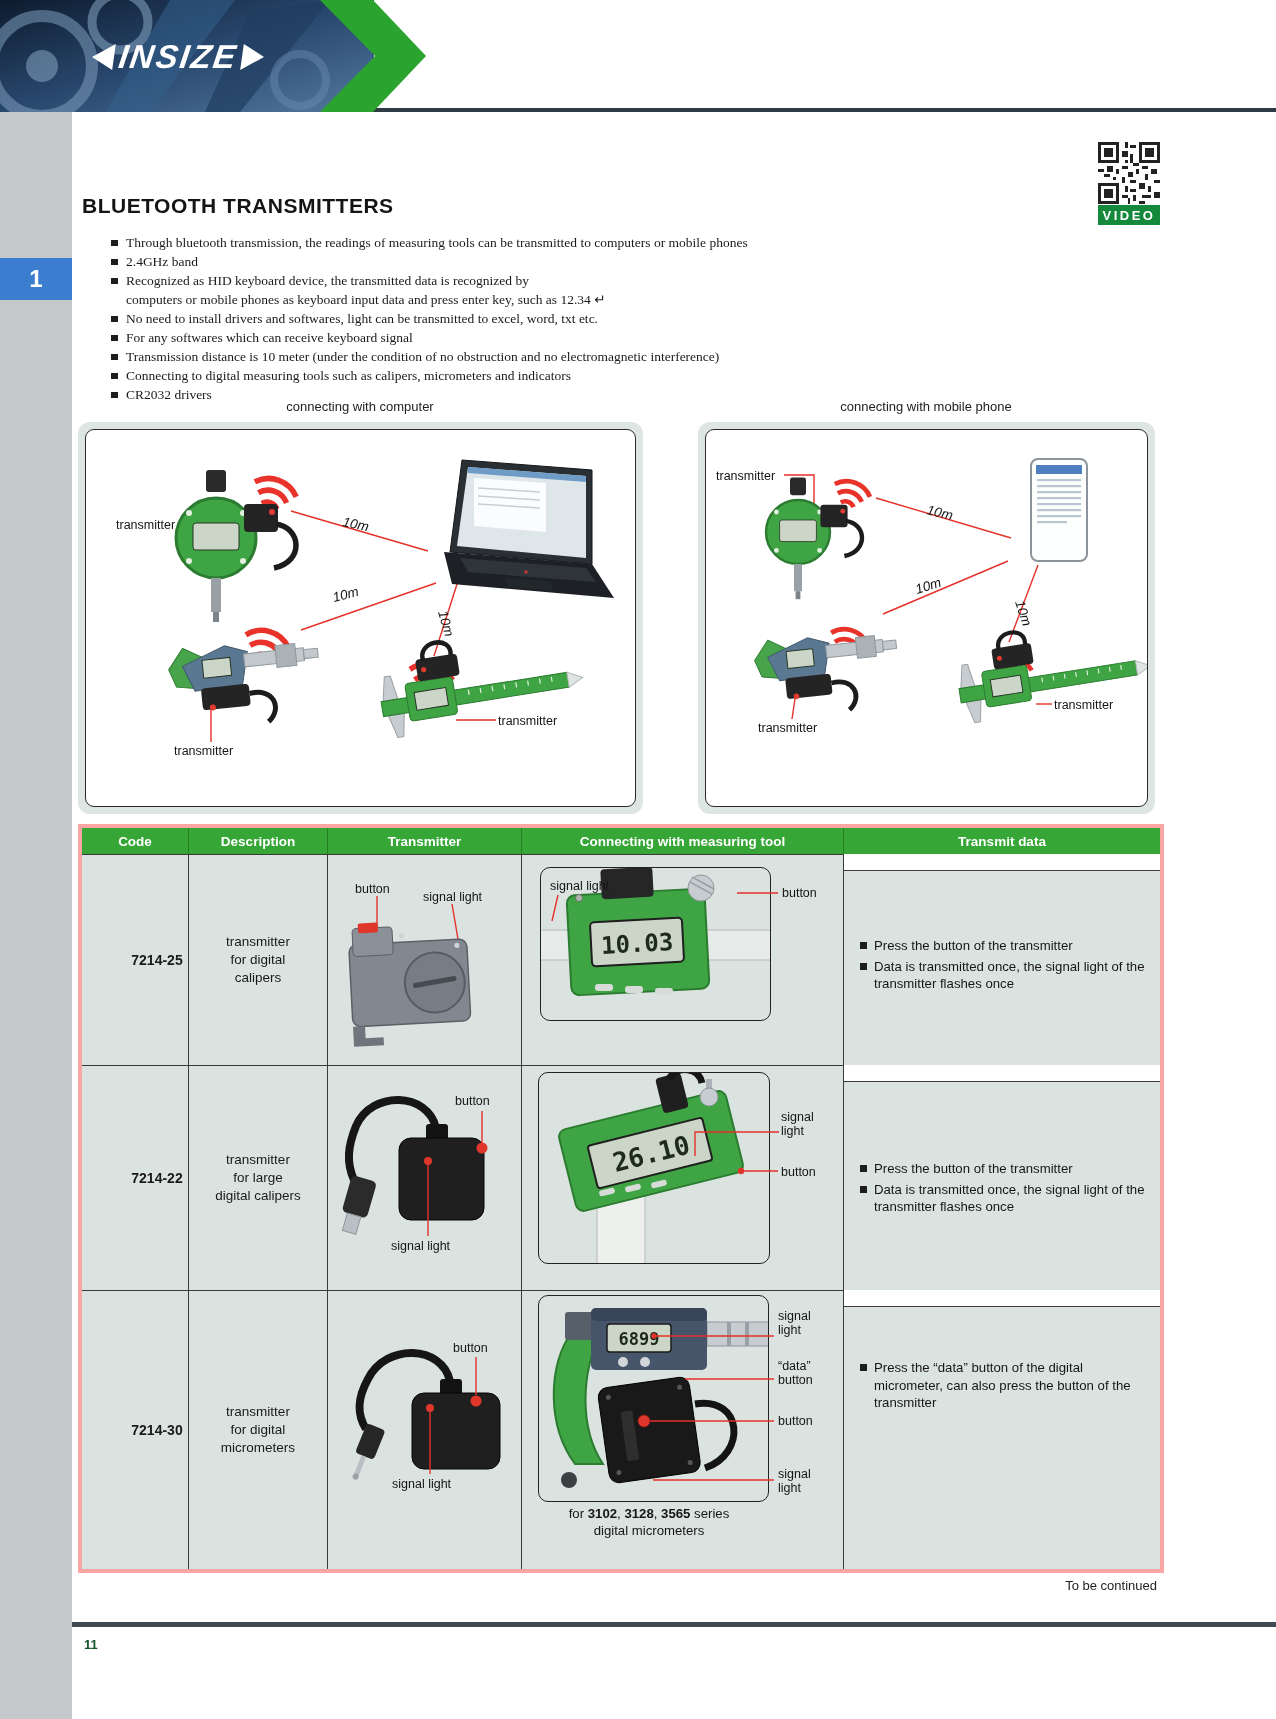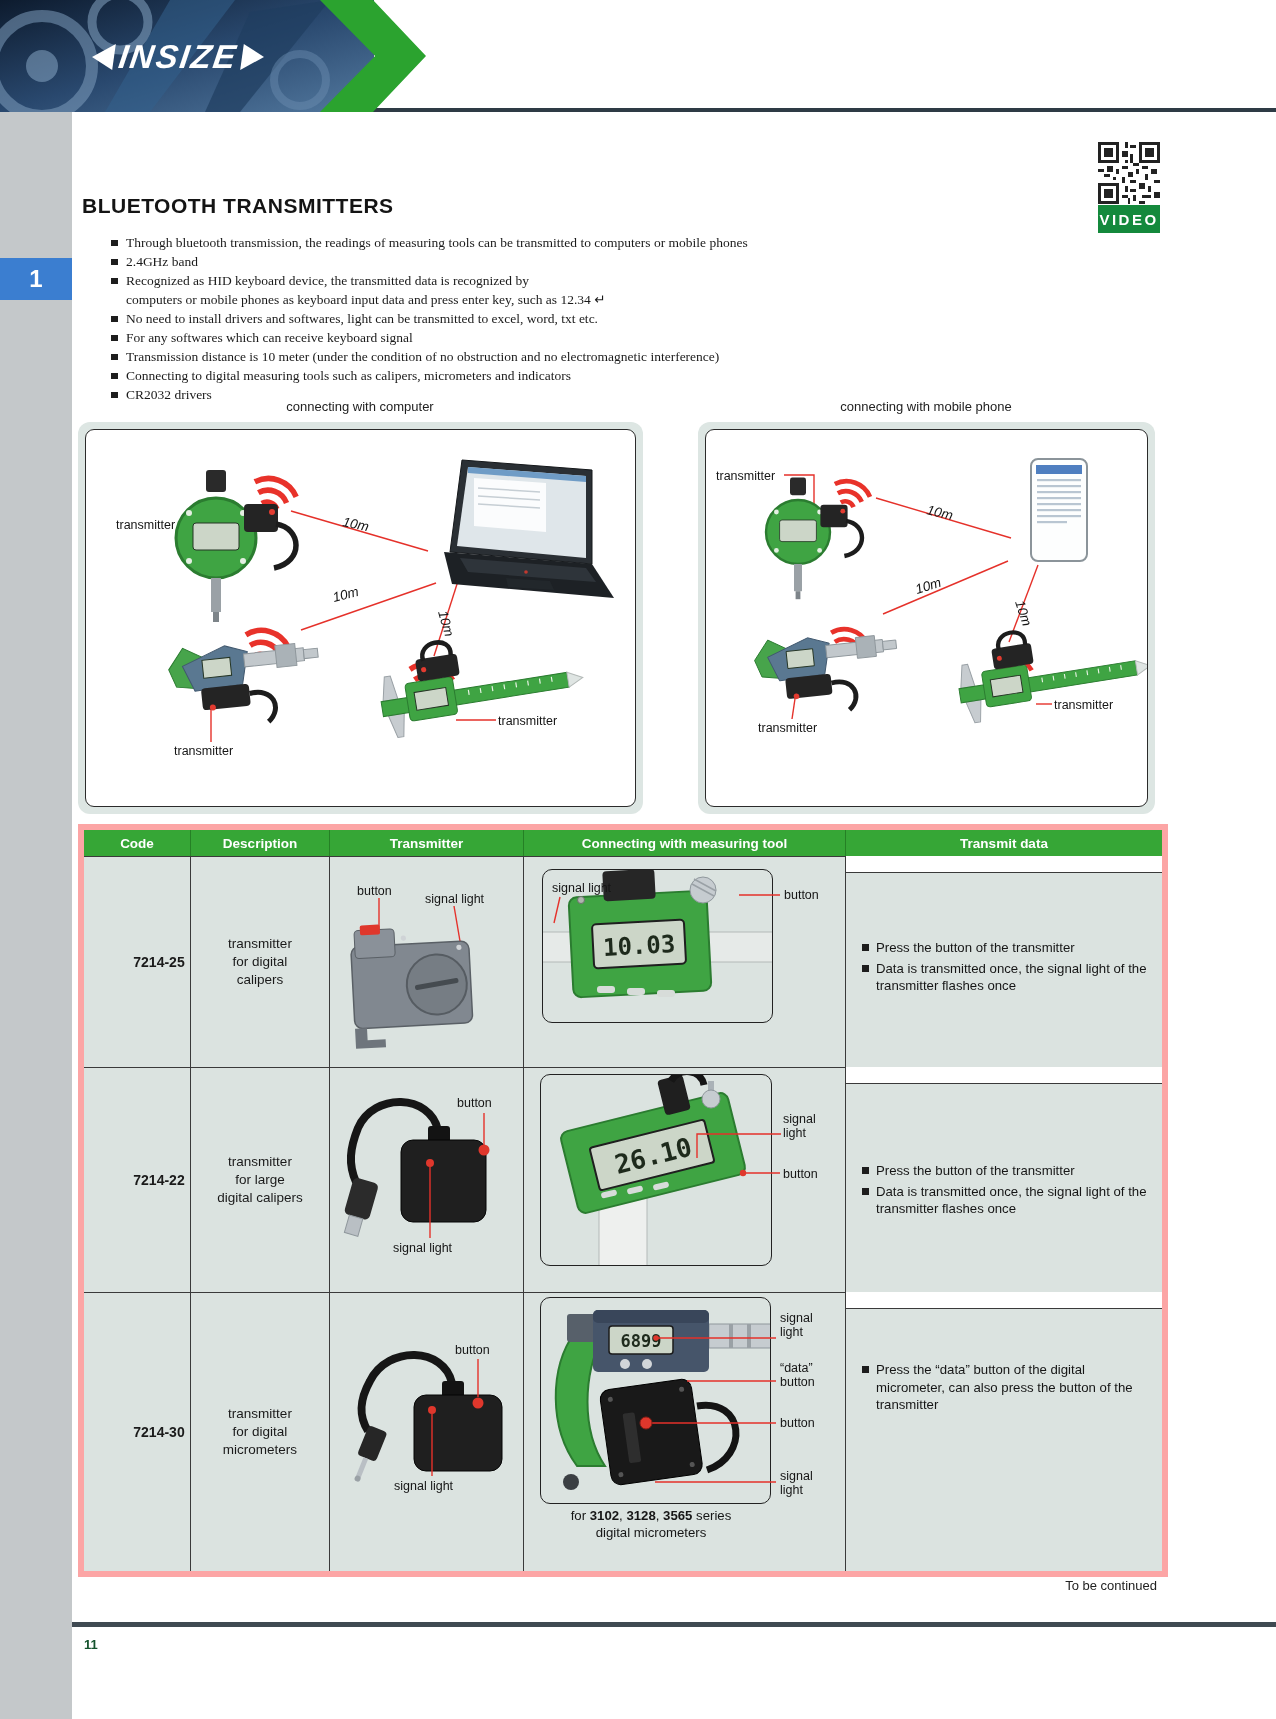--- a/index.html
+++ b/index.html
@@ -18,22 +18,22 @@
            clip-path:polygon(0% 0%,50% 0%,100% 50%,50% 100%,0% 100%,52% 50%);}
 
   .sidebar{position:absolute;left:0;top:112px;width:72px;height:1607px;background:#c4c8ca;}
   .tab{position:absolute;left:0;top:146px;width:72px;height:42px;background:#3b7ed0;color:#fff;
        font-weight:bold;font-size:24px;display:flex;align-items:center;justify-content:center;}
 
   .ptitle{position:absolute;left:82px;top:180px;font-size:21px;font-weight:bold;letter-spacing:.5px;color:#141414;}
 
   .qr{position:absolute;left:1098px;top:142px;width:62px;height:62px;background:#fff;}
   .qr svg{display:block;}
-  .qr-label{position:absolute;left:1098px;top:205px;width:62px;height:28px;background:#14893c;color:#fff;
-            font-size:15px;font-weight:bold;letter-spacing:2.5px;display:flex;align-items:center;justify-content:center;}
+  .qr-label{position:absolute;left:1098px;top:205px;width:62px;height:20px;background:#14893c;color:#fff;
+            font-size:13px;font-weight:bold;letter-spacing:2.5px;display:flex;align-items:center;justify-content:center;}
 
   
   .features{position:absolute;left:94px;top:217px;width:1010px;margin:16px;padding:0;list-style:none;font-family:Liberation Serif, serif;}
   .features li{position:relative;padding-left:16px;font-size:13.5px;line-height:19px;white-space:pre-line;color:#1a1a1a;}
   .features li::before{content:"";position:absolute;left:1px;top:6.5px;width:6.5px;height:6.5px;background:#1d1d1d;}
 
   
   .dtitle{position:absolute;top:399px;width:300px;text-align:center;font-size:13px;color:#222;}
   .panel{position:absolute;top:422px;height:392px;background:#dde6e3;border-radius:12px;}
   .panel-inner{position:absolute;left:7px;top:7px;right:7px;bottom:7px;background:#fff;
@@ -43,21 +43,21 @@
   .lblw{white-space:normal;}
   .wifi path{stroke:#e8322a;stroke-width:5.5;fill:none;}
   .rline{stroke:#e5312a;stroke-width:1.4;fill:none;}
   .dist{font-family:"Liberation Sans",sans-serif;font-style:italic;font-size:13.5px;fill:#141414;}
   .seg{font-family:"DejaVu Sans Mono",monospace;font-weight:bold;fill:#1e2a1c;}
 
   
   .ptable{position:absolute;left:78px;top:824px;display:grid;
           grid-template-columns:107px 139px 194px 322px 316px;
           grid-template-rows:26px 211px 225px 279px;
-          border:6px solid #fca5a5;}
+          border:4px solid #fca5a5;}
   .th{background:#36a636;color:#fff;font-weight:bold;font-size:13.5px;
       display:flex;align-items:center;justify-content:center;border-right:1px solid #258025;}
   .th.last{border-right:none;}
   .td{position:relative;background:#dbe3e0;border-right:1px solid #3a3a3a;border-top:1px solid #3a3a3a;}
   .td.last{border-right:none;}
   .cellc{display:flex;align-items:center;justify-content:center;height:100%;}
   .code{font-size:14px;font-weight:bold;margin-left:44px;}
   .desc{white-space:pre-line;text-align:center;font-size:13.5px;line-height:18px;}
   .cellsvg{position:absolute;left:0;top:0;}
   .cbox{position:absolute;border:1.4px solid #222;border-radius:10px;overflow:hidden;}

